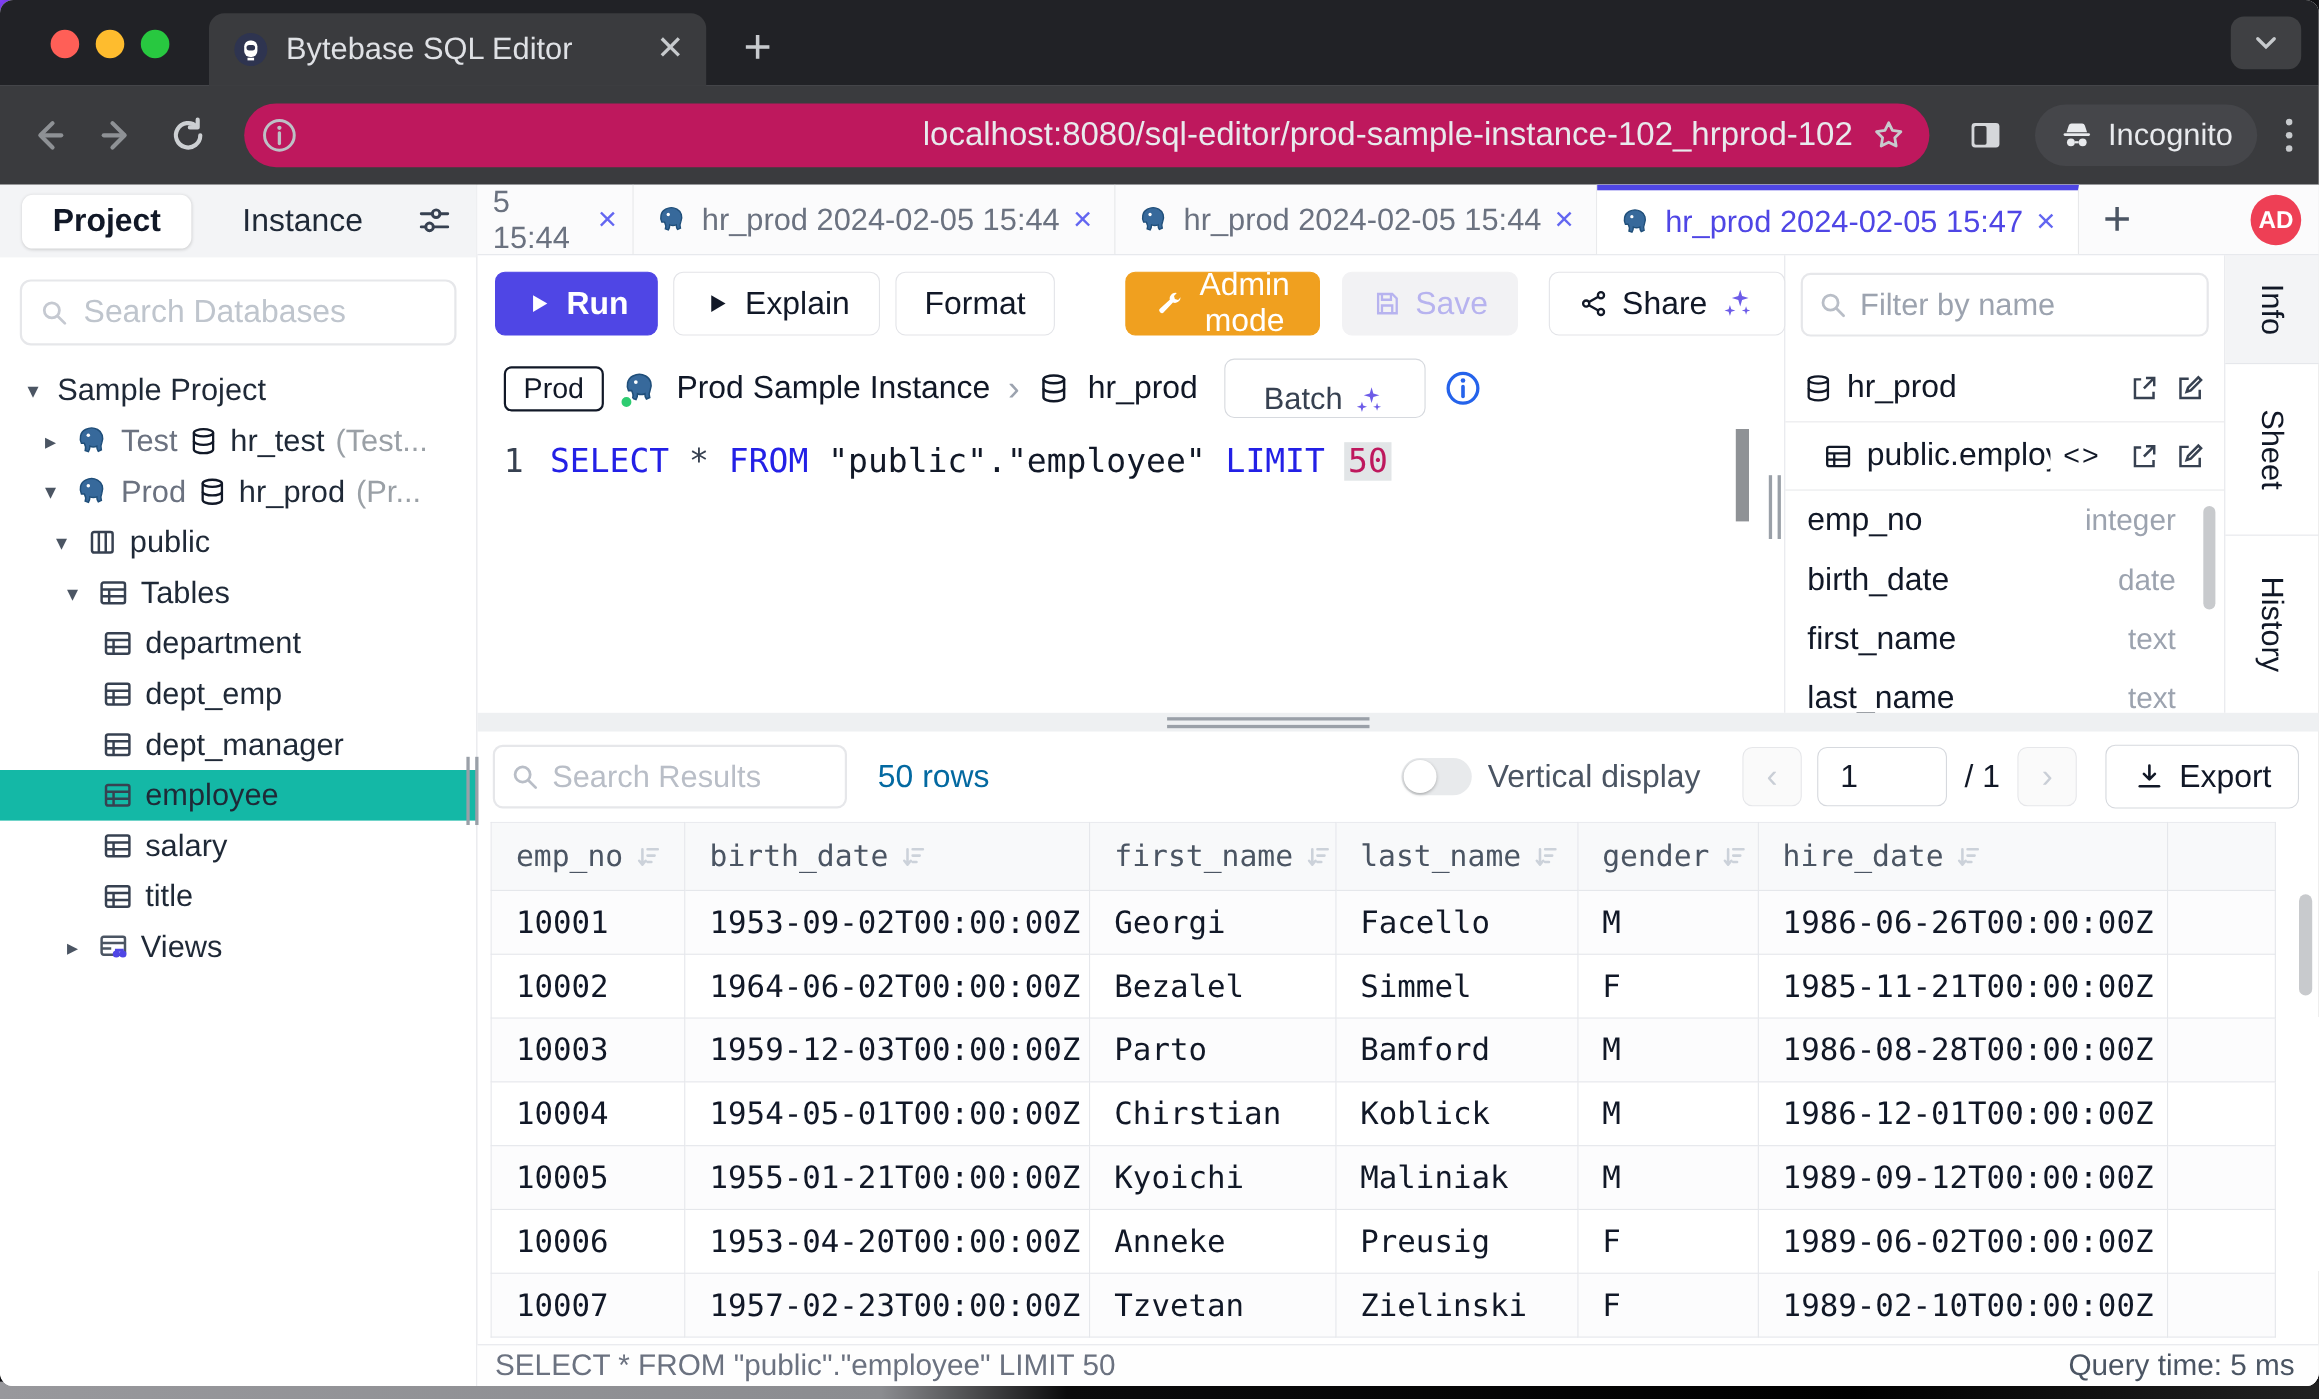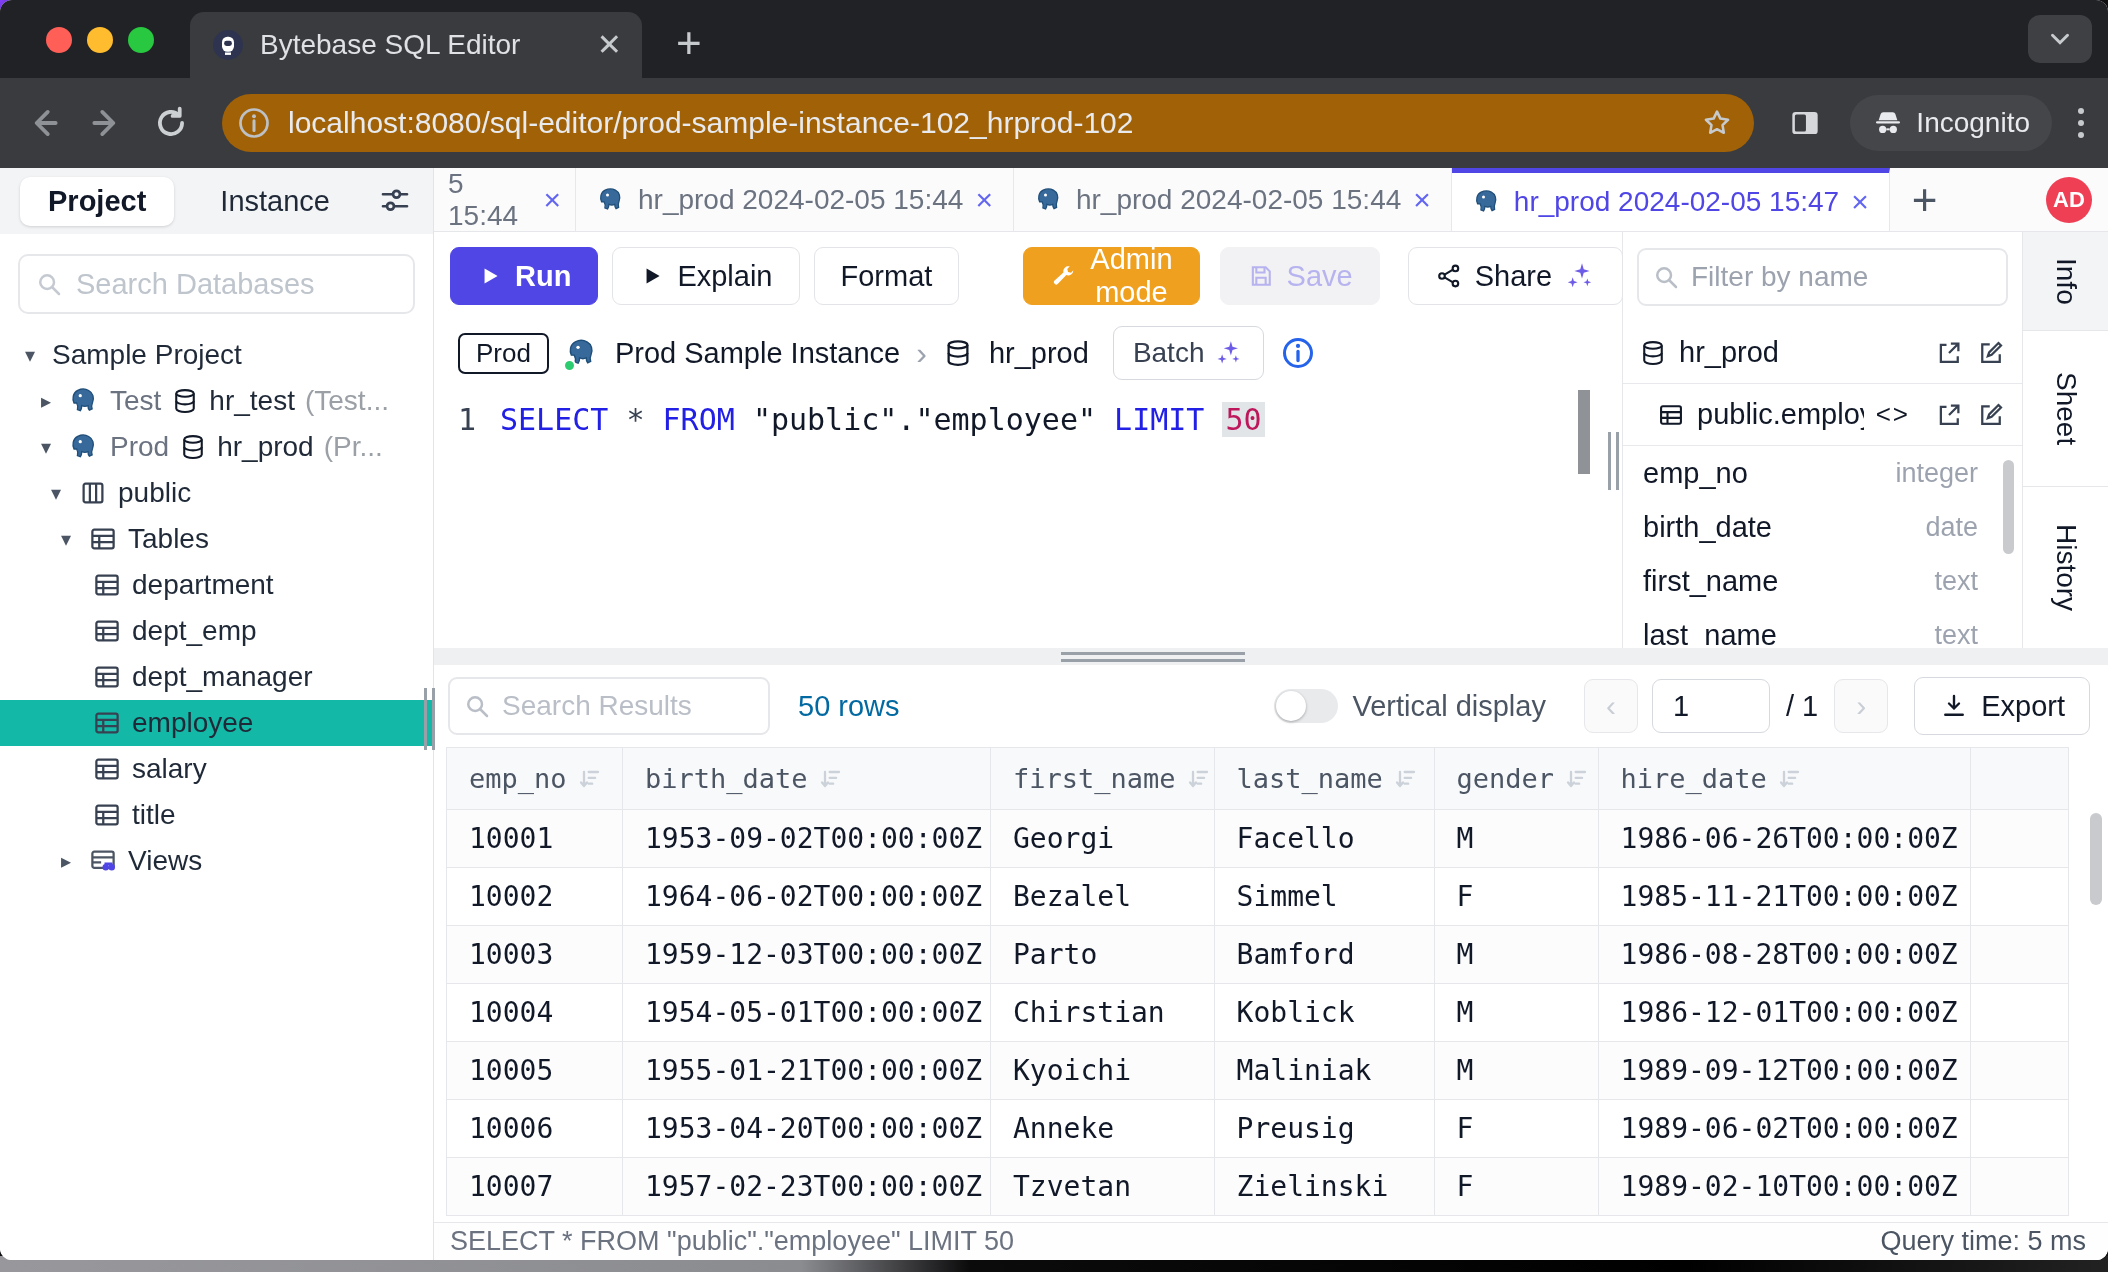--- a/index.html
+++ b/index.html
@@ -20,22 +20,22 @@
   .l-red{background:#ff5f57}.l-yel{background:#febc2e}.l-grn{background:#28c840}
   .btab { position:absolute; left:190px; top:12px; width:452px; height:66px; background:#3a3b3e;
     border-radius:14px 14px 0 0; display:flex; align-items:center; padding:0 20px; gap:14px; }
   .btab-title { color:#dfe1e5; font-size:28px; flex:1; white-space:nowrap; overflow:hidden; }
   .btab-close { color:#c7cacd; font-size:30px; line-height:1; }
   .newtab { position:absolute; left:676px; top:18px; color:#c7cacd; font-size:44px; font-weight:300; }
   .tabsearch { position:absolute; right:16px; top:15px; width:64px; height:48px; border-radius:12px;
     background:#3f4043; display:flex; align-items:center; justify-content:center; }
   .toolbarC { height:90px; background:#3a3b3e; display:flex; align-items:center; padding:0 24px; gap:26px; flex:none; }
   .navic { width:38px; height:38px; }
-  .omnibox { flex:1; height:58px; background:#a16207; border-radius:29px; margin:0 6px;
-    display:flex; align-items:center; padding:0 20px 0 14px; gap:16px; }
+  .omnibox { flex:1; height:58px; background:#be185d; border-radius:29px; margin:0 6px;
+    display:flex; align-items:center; padding:0 20px 0 14px; gap:16px;text-align:right; }
   .url { color:#e8eaed; font-size:30px; flex:1; white-space:nowrap; overflow:hidden; }
   .incog { height:56px; border-radius:28px; background:#45464a; display:flex; align-items:center;
     padding:0 22px; gap:12px; }
   .incog span{ color:#e8eaed; font-size:28px; }
   .kebab { display:flex; flex-direction:column; gap:6px; }
   .kebab i { width:6px; height:6px; border-radius:50%; background:#c7cacd; }
 
   
   .app { flex:1; display:flex; background:#fff; position:relative; min-height:0; }
   .sidebar { width:434px; flex:none; border-right:1px solid #e3e4e8; display:flex; flex-direction:column; }
@@ -81,21 +81,21 @@
     padding:0 26px; font-size:29px; border:1px solid #e3e4e8; background:#fff; color:#111827; }
   .btn-run { background:#4f46e5; border-color:#4f46e5; color:#fff; font-weight:600; }
   .btn-admin { background:#f0a01f; border-color:#f0a01f; color:#fff; margin-left:50px; }
   .btn-save { background:#f2f2f4; border-color:#f2f2f4; color:#b7b3ef; margin-left:6px; }
   .btn-share { margin-left:14px; }
   .crumbrow { height:66px; flex:none; display:flex; align-items:center; gap:16px; padding-left:24px; }
   .envchip { border:2px solid #111827; border-radius:7px; padding:3px 16px; font-size:26px; color:#111827; }
   .crumb-txt { font-size:29px; color:#111827; }
   .crumb-sep { color:#9ca3af; font-size:32px; }
   .batchbtn { border:1px solid #d6d9de; border-radius:9px; height:54px; display:flex;
-    align-items:center; gap:10px; padding:0 19px; font-size:28px; color:#374151; margin-left:8px; }
+    align-items:flex-end; gap:10px; padding:0 35px; font-size:28px; color:#374151; margin-left:8px; }
   .pgwrap { position:relative; width:34px; height:34px; flex:none; }
   .pgdot { position:absolute; left:-2px; bottom:-2px; width:13px; height:13px; border-radius:50%;
     background:#2ecc71; border:2px solid #fff; }
   .sqlarea { flex:1; position:relative; font-family:"DejaVu Sans Mono",monospace; font-size:30px; }
   .sqlline { display:flex; padding-top:16px; }
   .lnum { width:66px; text-align:center; color:#374151; flex:none; }
   .code { white-space:pre; }
   .tk-kw{color:#2320e6}.tk-op{color:#374151}.tk-str{color:#111827}
   .tk-num{color:#be185d;background:#e2e5e7;padding:0 3px}
   .sql-thumb { position:absolute; right:32px; top:4px; width:12px; height:84px; background:#8f9296; }

